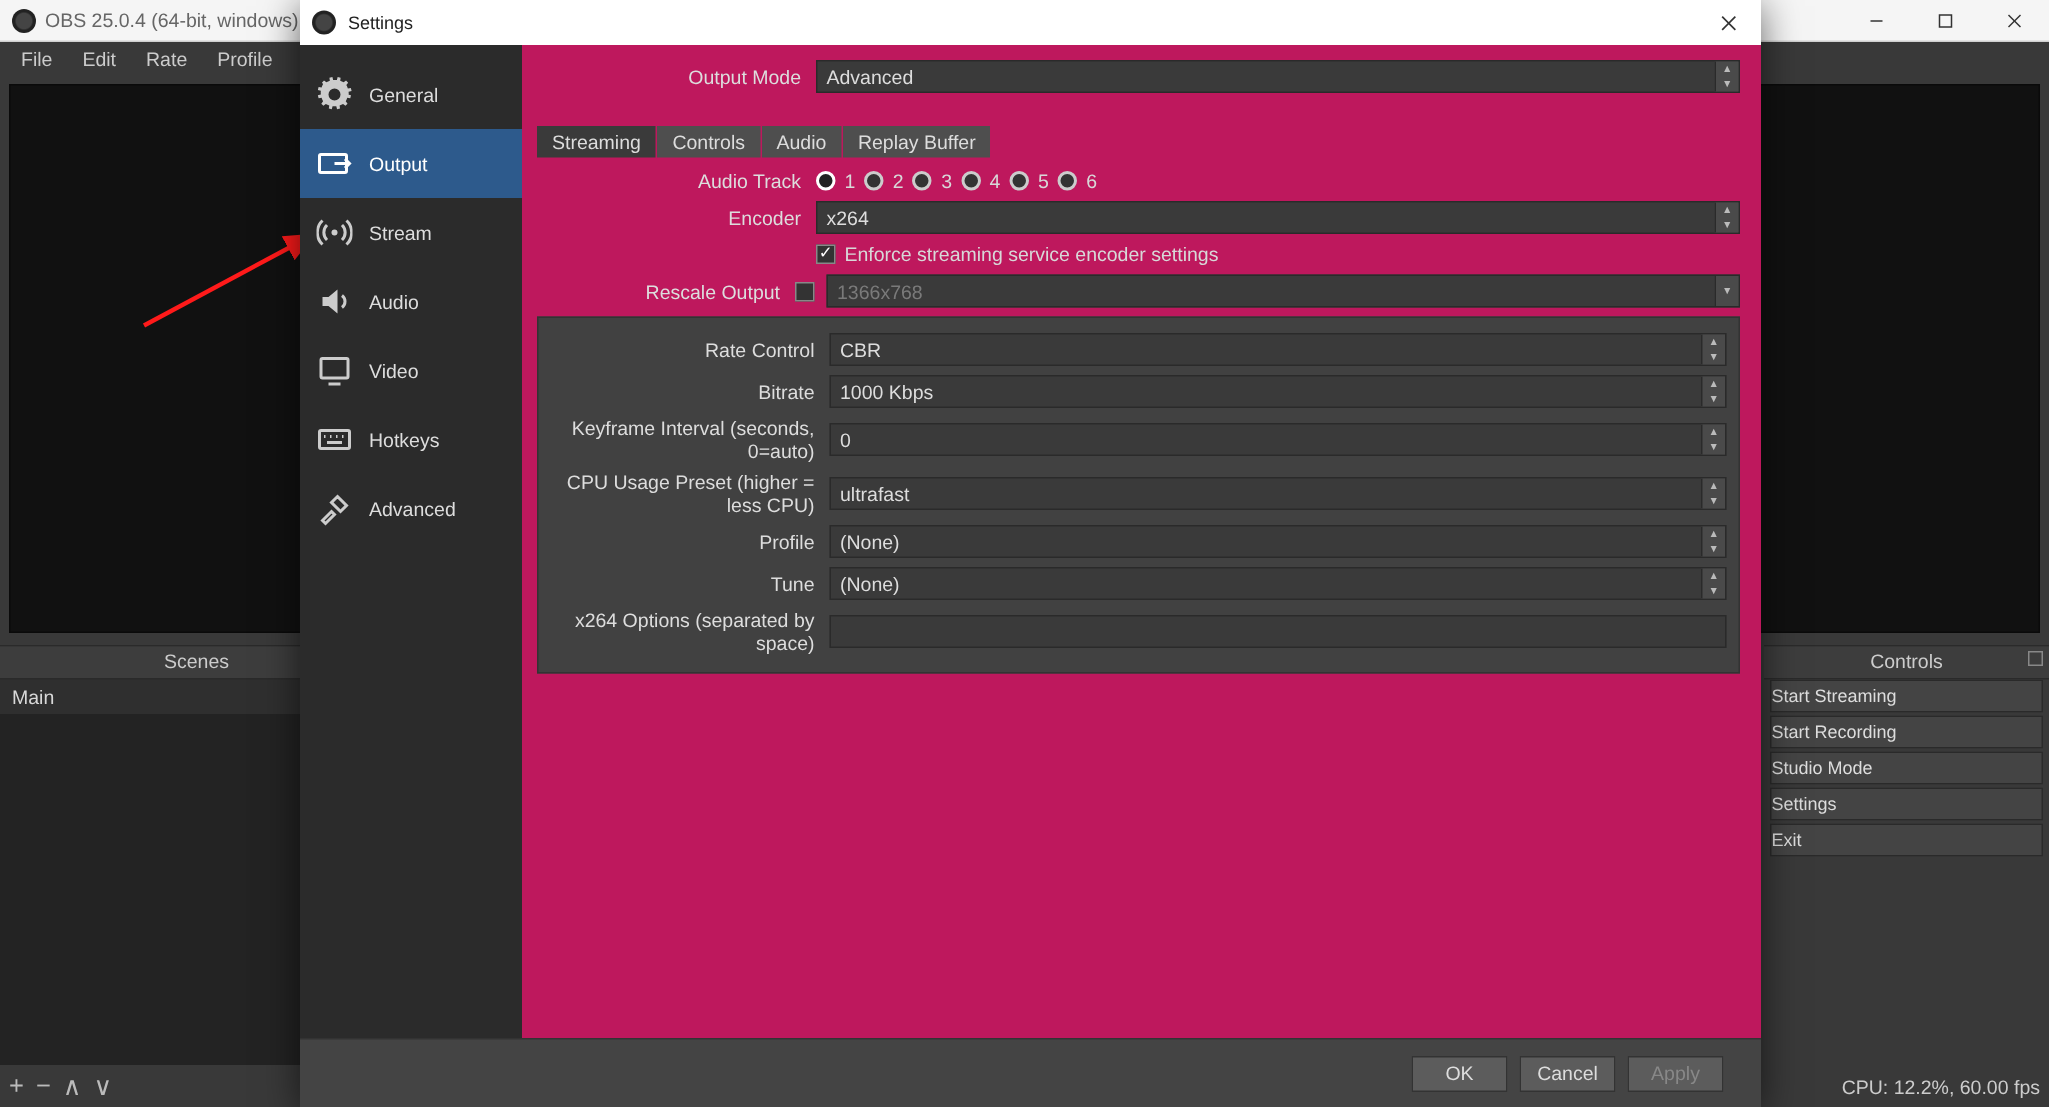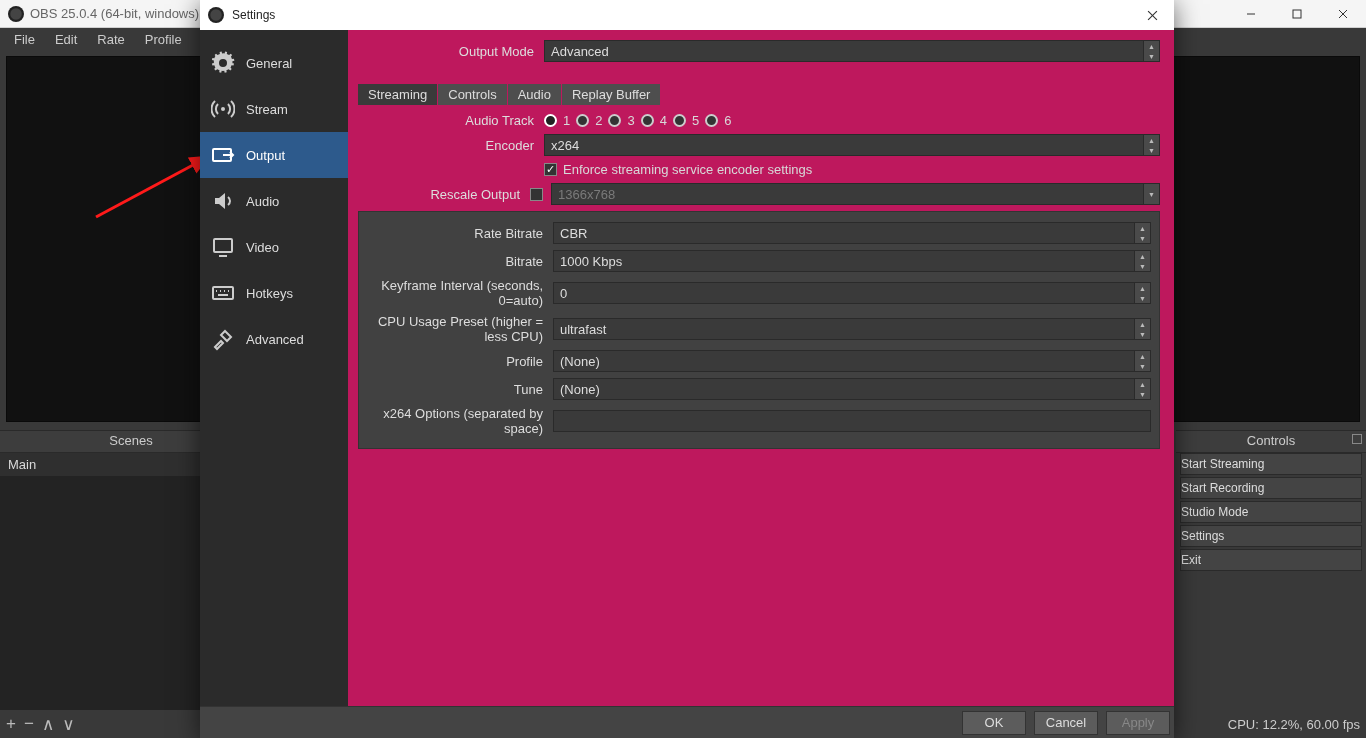--- a/index.html
+++ b/index.html
@@ -53,21 +53,21 @@
 .tab{padding:3px 10px;background:#4e4e4e;color:#ddd}
 .tab.act{background:#3a3a3a}
 .radio-row{display:flex;align-items:center;gap:6px}
 .radio{width:13px;height:13px;border-radius:50%;border:2px solid #ccc;background:#333;display:inline-block}
 .radio.sel{border:2px solid #fff;background:#222;position:relative}
 .radio.sel:after{content:"";position:absolute;inset:2px;border-radius:50%;background:transparent}
 .chk{width:13px;height:13px;border:1px solid #888;background:#333;display:inline-flex;align-items:center;justify-content:center;color:#fff;font-size:11px}
 .chk.on:after{content:"✓";line-height:11px}
 .encoder-block{border:1px solid #333;background:#414141;padding:10px 8px 6px;margin-top:6px}
 .txt-input{height:22px;background:#3a3a3a;border:1px solid #2a2a2a;color:#ddd;padding:0 6px;display:flex;align-items:center}
-.dlg-foot{height:32px;background:#444;display:flex;align-items:center;justify-content:flex-end;gap:8px;padding:0 4px;border-top:1px solid #333}
+.dlg-foot{height:46px;background:#444;display:flex;align-items:center;justify-content:flex-end;gap:8px;padding:0 25px;border-top:1px solid #333}
 .dlg-btn{height:24px;min-width:64px;background:#5c5c5c;border:1px solid #333;color:#ddd;text-align:center;line-height:22px;padding:0 10px;font-size:13px}
 .dlg-btn.dis{color:#888}
 </style>
 </head>
 <body>
 
 <div class="titlebar">
   <div class="obs-icon"></div>
   <span>OBS 25.0.4 (64-bit, windows) - P</span>
   <div class="winctl">
@@ -151,37 +151,37 @@
   <div class="dlg-body">
     <div class="sidenav">
       <div class="snav">
           <span class="ic">
             <svg viewBox="0 0 24 24">
               <path d="M12 8a4 4 0 100 8 4 4 0 000-8zm9 4l2 .5-.5 2-2-.3a9 9 0 01-1 2.3l1.2 1.6-1.4 1.4-1.6-1.2a9 9 0 01-2.3 1l.3 2-2 .5-.5-2a9 9 0 01-2.5 0l-.5 2-2-.5.3-2a9 9 0 01-2.3-1l-1.6 1.2-1.4-1.4 1.2-1.6a9 9 0 01-1-2.3l-2 .3-.5-2 2-.5a9 9 0 010-2.5l-2-.5.5-2 2 .3a9 9 0 011-2.3L3.6 4.1 5 2.7l1.6 1.2a9 9 0 012.3-1l-.3-2 2-.5.5 2a9 9 0 012.5 0l.5-2 2 .5-.3 2a9 9 0 012.3 1l1.6-1.2 1.4 1.4-1.2 1.6a9 9 0 011 2.3l2-.3.5 2-2 .5a9 9 0 010 2.5z"></path>
             </svg>
           </span>
           <span>General</span>
         </div>
+      <div class="snav sel">
+          <span class="ic">
+            <svg viewBox="0 0 24 24">
+              <rect x="2" y="6" width="18" height="12" rx="1" fill="none" stroke="currentColor" stroke-width="2"></rect>
+              <path d="M12 12h10M19 9l3 3-3 3" fill="none" stroke="currentColor" stroke-width="2"></path>
+            </svg>
+          </span>
+          <span>Output</span>
+        </div>
       <div class="snav">
           <span class="ic">
             <svg viewBox="0 0 24 24">
               <circle cx="12" cy="12" r="2"></circle>
               <path d="M7 7a7 7 0 000 10M17 7a7 7 0 010 10M4 4a11 11 0 000 16M20 4a11 11 0 010 16" fill="none" stroke="currentColor" stroke-width="2"></path>
             </svg>
           </span>
           <span>Stream</span>
-        </div>
-      <div class="snav sel">
-          <span class="ic">
-            <svg viewBox="0 0 24 24">
-              <rect x="2" y="6" width="18" height="12" rx="1" fill="none" stroke="currentColor" stroke-width="2"></rect>
-              <path d="M12 12h10M19 9l3 3-3 3" fill="none" stroke="currentColor" stroke-width="2"></path>
-            </svg>
-          </span>
-          <span>Output</span>
         </div>
       <div class="snav">
           <span class="ic">
             <svg viewBox="0 0 24 24">
               <path d="M4 9v6h4l6 5V4L8 9H4z"></path>
               <path d="M17 8a5 5 0 010 8" fill="none" stroke="currentColor" stroke-width="2"></path>
             </svg>
           </span>
           <span>Audio</span>
         </div>
@@ -279,21 +279,21 @@
               <span>1366x768</span>
               <div class="spin">
                 <div>▼</div>
               </div>
             </div>
           </div>
       </div>
 
       <div class="encoder-block">
         <div class="row">
-          <div class="lbl">Rate Bitrate</div>
+          <div class="lbl">Rate Control</div>
           <div class="field">
               <div class="combo">
                 <span>CBR</span>
                 <div class="spin">
                   <div>▲</div>
                   <div>▼</div>
                 </div>
               </div>
             </div>
         </div>

